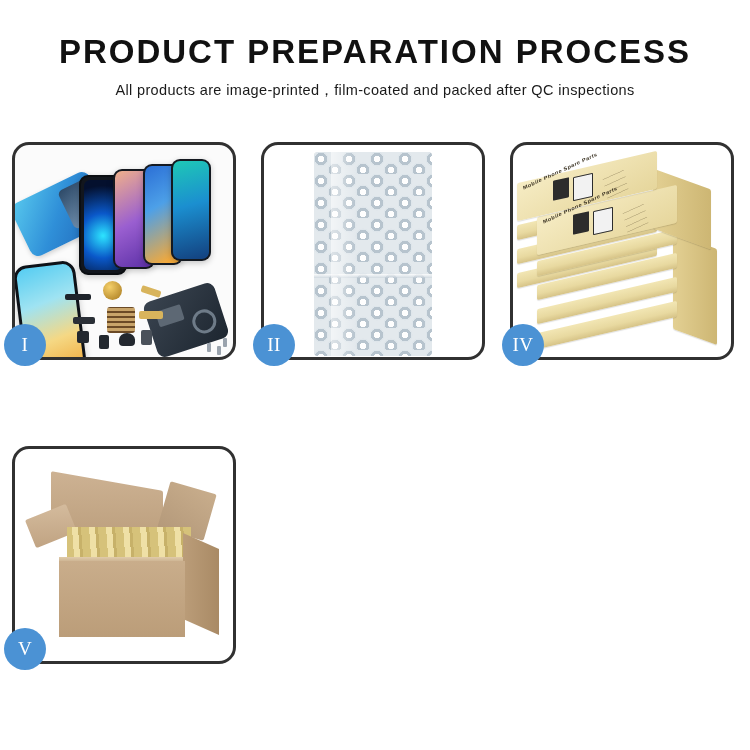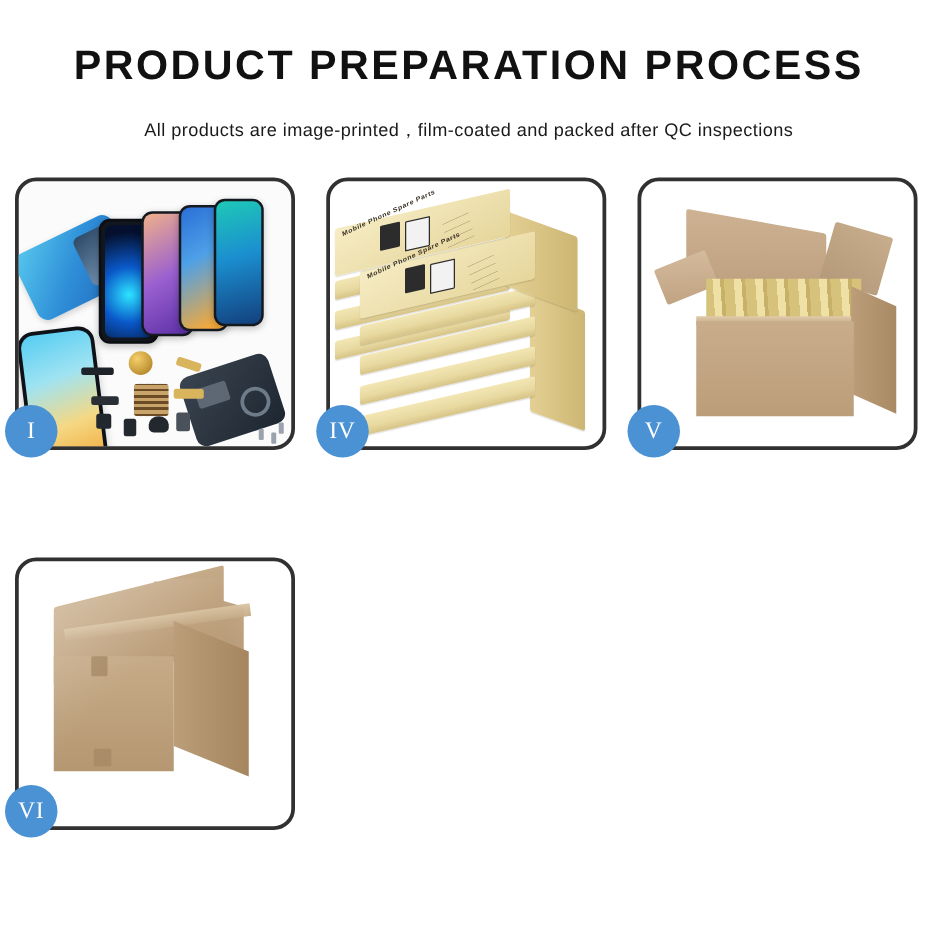--- a/index.html
+++ b/index.html
@@ -10,21 +10,21 @@
   }
   .page{width:750px;height:750px;position:relative;}
 
   
   .header{width:750px;text-align:center;padding-top:34px;box-sizing:border-box;}
   .title{
     font-size:33px;font-weight:700;color:#111;letter-spacing:2.0px;
     line-height:1.12;white-space:nowrap;
   }
   .subtitle{
-    font-size:14.5px;color:#1a1a1a;letter-spacing:.35px;margin-top:24px;
+    font-size:14.5px;color:#1a1a1a;letter-spacing:.35px;margin-top:10px;
     white-space:nowrap;font-weight:400;
   }
 
   
   .grid{
     position:absolute;left:12px;top:142px;width:726px;height:540px;
     display:grid;grid-template-columns:224px 224px 224px;
     grid-template-rows:218px 218px;column-gap:25px;row-gap:86px;
   }
   .cell{position:relative;}
@@ -251,20 +251,32 @@
           <div class="chip c3"></div>
           <div class="chip c4"></div>
           <div class="scr s1"></div>
           <div class="scr s2"></div>
           <div class="scr s3"></div>
         </div>
       </div>
       <div class="badge">I</div>
     </div>
 
+    <div class="cell">
+      <div class="panel p2">
+        <div class="stage">
+          <div class="wrap">
+            <div class="bubbles"></div>
+            <div class="seam"></div>
+            <div class="gloss"></div>
+          </div>
+        </div>
+      </div>
+      <div class="badge">II</div>
+    </div>
 
 
     <div class="cell">
       <div class="panel p4">
         <div class="stage">
           <div class="stack">
             <div class="bx e3"></div>
             <div class="bx e2"></div>
             <div class="bx e1"></div>
             <div class="bx sideB"></div>
@@ -297,30 +309,15 @@
           <div class="flapL"></div>
           <div class="fill"></div>
           <div class="rim"></div>
           <div class="bodyR"></div>
           <div class="body"></div>
         </div>
       </div>
       <div class="badge">V</div>
     </div>
 
-    <div class="cell">
-      <div class="panel p6">
-        <div class="stage">
-          <div class="topR"></div>
-          <div class="top"></div>
-          <div class="tape"></div>
-          <div class="faceR"></div>
-          <div class="faceL"></div>
-          <div class="tab t1"></div>
-          <div class="tab t2"></div>
-          <div class="wrapfilm"></div>
-        </div>
-      </div>
-      <div class="badge">VI</div>
-    </div>
 
   </div>
 </div>
 
 </body></html>

